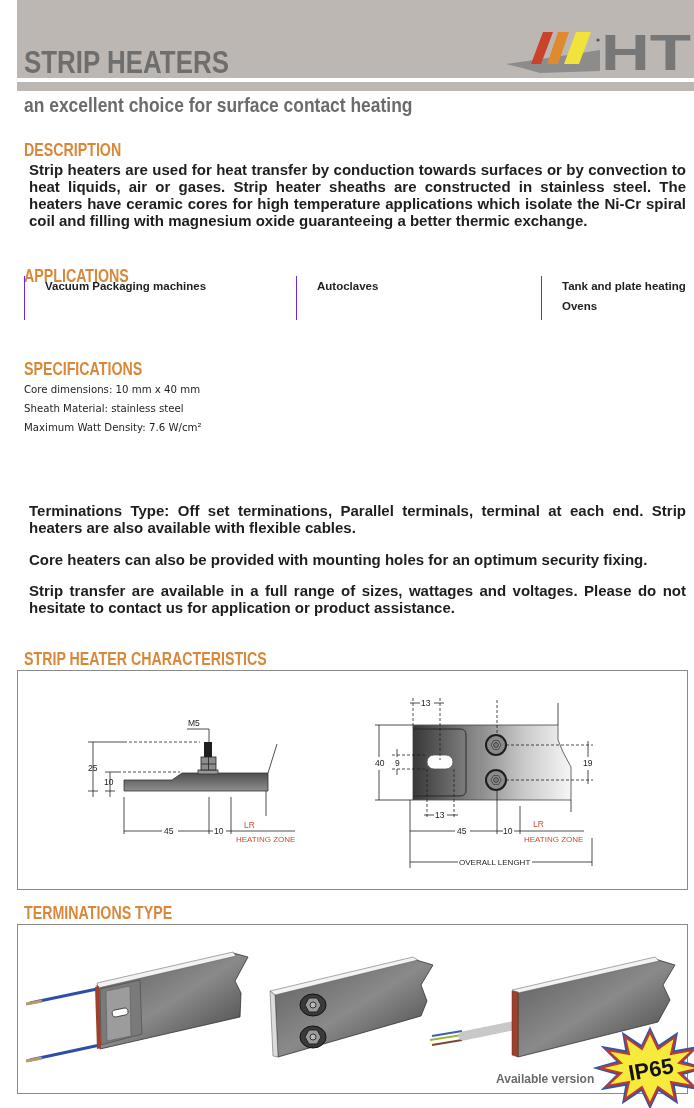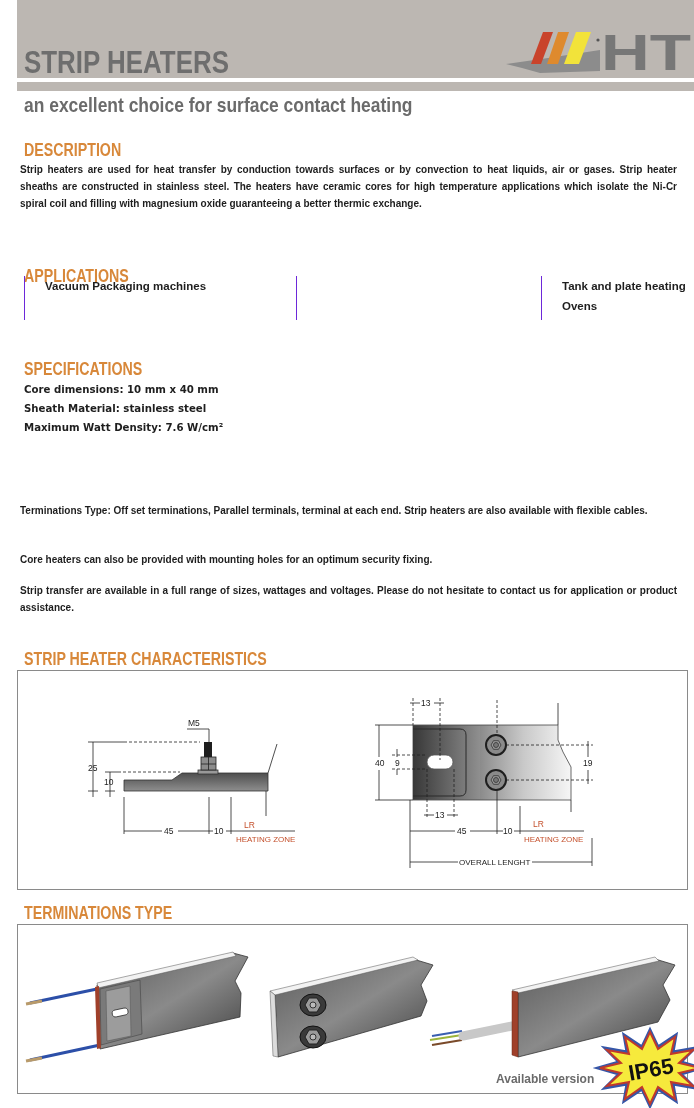--- a/index.html
+++ b/index.html
@@ -7,26 +7,26 @@
          font-family:"Liberation Sans", sans-serif; color:#1e1e1e; }
   .abs { position:absolute; }
   .header-bg { left:17px; top:0; width:677px; height:78px; background:#bcb7b2; }
   .header-strip { left:17px; top:82px; width:677px; height:9px; background:#bcb7b2; }
   .title { left:24px; top:46px; font-size:32px; line-height:32px; font-weight:bold; color:#6e6e6e;
            transform:scaleX(0.81); transform-origin:left top; white-space:nowrap; }
   .tagline { left:24px; top:94px; font-size:21px; line-height:21px; font-weight:bold; color:#6b6b6b;
              transform:scaleX(0.83); transform-origin:left top; white-space:nowrap; }
   .section-heading { left:24px; font-size:18px; line-height:18px; font-weight:bold; color:#d8883a;
                      transform:scaleX(0.79); transform-origin:left top; white-space:nowrap; }
-  .para { left:20px; width:657px; font-size:10px; line-height:16.6px; font-weight:bold;
+  .para { left:29px; width:657px; font-size:15px; line-height:16.6px; font-weight:bold;
           text-align:justify; color:#1e1e1e; }
   .app-col { top:276px; height:44px; border-left:1px solid #6d28d9; padding-left:20px; box-sizing:border-box; }
   .app-item { font-size:11.5px; line-height:19px; font-weight:bold; white-space:nowrap; padding-top:1px; }
   .spec-list { left:24px; top:380px; }
-  .spec-item { font-family:"DejaVu Sans", sans-serif; font-size:10.2px; line-height:19px; font-weight:bold; white-space:nowrap; }
+  .spec-item { font-family:"DejaVu Sans", sans-serif; font-size:10.2px; line-height:19px; font-weight:normal; white-space:nowrap; }
   .box { border:1px solid #8a8a8a; box-sizing:border-box; }
   svg.overlay { position:absolute; left:0; top:0; }
   svg text { font-family:"Liberation Sans", sans-serif; }
 </style>
 </head>
 <body>
 
 <div class="abs header-bg"></div>
 <div class="abs header-strip"></div>
 <div class="abs title">STRIP HEATERS</div>
@@ -43,20 +43,21 @@
 <div class="abs tagline">an excellent choice for surface contact heating</div>
 
 <div class="abs section-heading" style="top:141px">DESCRIPTION</div>
 <div class="abs para" style="top:161px; line-height:17px">Strip heaters are used for heat transfer by conduction towards surfaces or by convection to heat liquids, air or gases. Strip heater sheaths are constructed in stainless steel. The heaters have ceramic cores for high temperature applications which isolate the Ni-Cr spiral coil and filling with magnesium oxide guaranteeing a better thermic exchange.</div>
 
 <div class="abs section-heading" style="top:267px">APPLICATIONS</div>
 <div class="abs app-col" style="left:24px; width:260px">
   <div class="app-item">Vacuum Packaging machines</div>
 </div>
 <div class="abs app-col" style="left:296px; width:230px">
+  <div class="app-item">Autoclaves</div>
 </div>
 <div class="abs app-col" style="left:541px; width:150px">
   <div class="app-item">Tank and plate heating</div>
   <div class="app-item">Ovens</div>
 </div>
 
 <div class="abs section-heading" style="top:360px">SPECIFICATIONS</div>
 <div class="abs spec-list">
   <div class="spec-item">Core dimensions: 10 mm x 40 mm</div>
   <div class="spec-item">Sheath Material: stainless steel</div>

